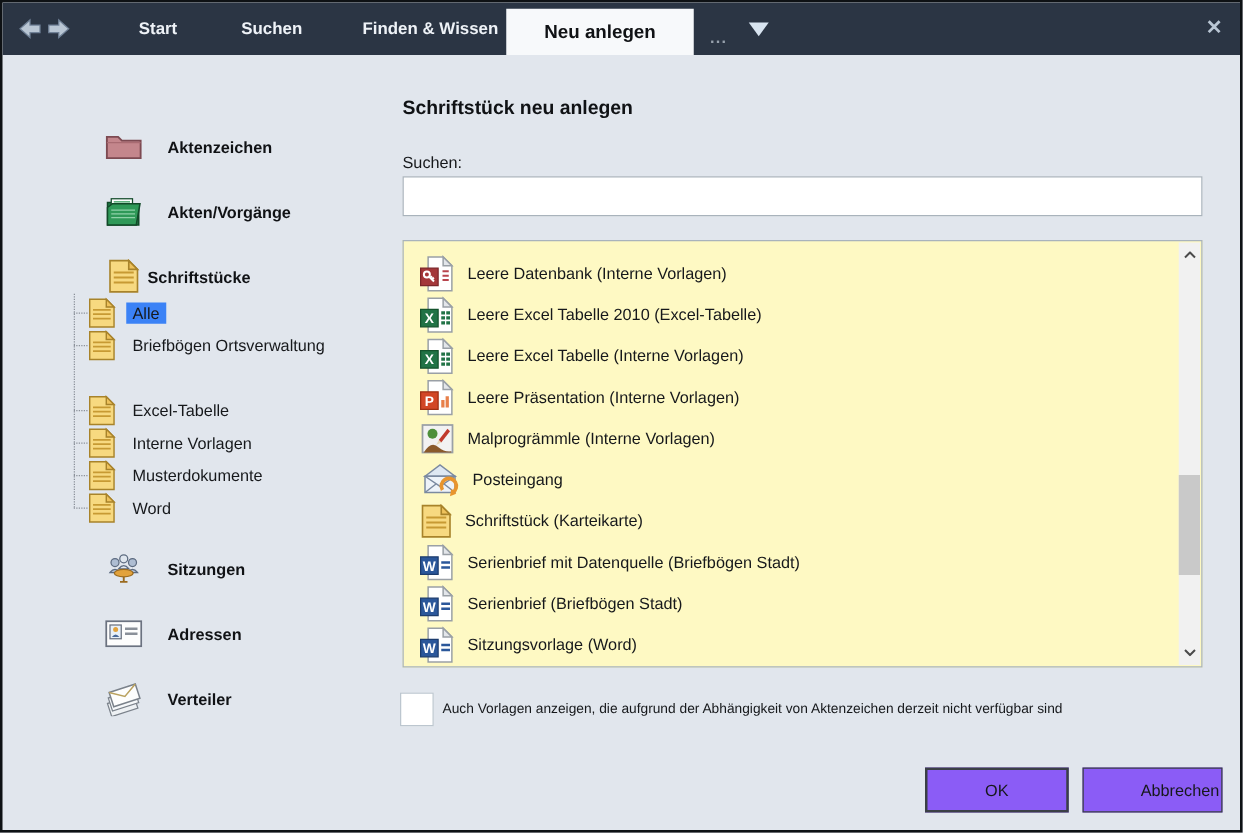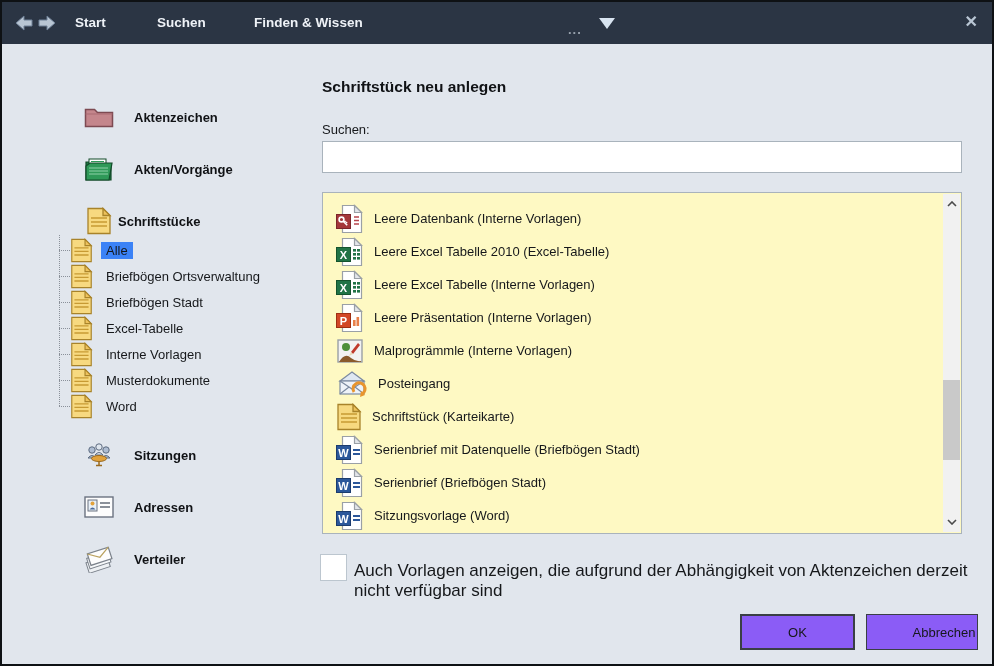--- a/index.html
+++ b/index.html
@@ -4,21 +4,21 @@
 <style>
   * { margin:0; padding:0; box-sizing:border-box; }
   body { font-family:"Liberation Sans", sans-serif; background:#555; }
   .window {
     position:relative; width:994px; height:666px;
     background:#e1e6ed; border:2px solid #0e1114; overflow:hidden;
   }
   
   .tabbar { position:absolute; top:0; left:0; right:0; height:42px; background:#2b3544; }
   .navarrows { position:absolute; left:12px; top:12px; display:flex; gap:3px; }
-  .tab { position:absolute; top:13px; color:#eef2f7; font-weight:bold; font-size:13.5px; cursor:default; }
+  .tab { position:absolute; top:13px; color:#eef2f7; font-weight:bold; font-size:13.5px; cursor:default;margin-left:36px; }
   .tab-active {
     position:absolute; left:403px; top:5px; width:150px; height:37px;
     background:#f7f9fb; color:#101215; font-weight:bold; font-size:15px;
     display:flex; align-items:center; justify-content:center;
   }
   .tab-overflow { position:absolute; left:566px; top:20px; color:#97a1ad; font-size:13px; font-weight:bold; letter-spacing:1px; }
   .tab-dropdown { position:absolute; left:597px; top:16px; width:0; height:0;
     border-left:8px solid transparent; border-right:8px solid transparent; border-top:11px solid #d8e4f0; }
   .win-close { position:absolute; right:14px; top:10px; color:#b9c6d4; font-size:16px; font-weight:bold; }
   
@@ -37,21 +37,21 @@
   .listbox { position:absolute; left:320px; top:190px; width:640px; height:342px; background:#fef9c3; border:1px solid #a9b3bc; }
   .listrows { position:absolute; left:0; top:9px; right:20px; }
   .tpl-row { height:33px; display:flex; align-items:center; padding-left:13px; font-size:13px; color:#16181b; }
   .tpl-row .lbl { margin-left:10px; }
   
   .sbar { position:absolute; top:1px; right:1px; width:17px; height:338px; background:#f1f1f1; }
   .sbar-btn { position:absolute; left:0; width:17px; height:20px; display:flex; align-items:center; justify-content:center; }
   .sbar-thumb { position:absolute; left:0; top:186px; width:17px; height:80px; background:#c9c9c9; }
   
   .chk { position:absolute; left:318px; top:552px; width:27px; height:27px; background:#fff; border:1px solid #bcc6cf; }
-  .chk-label { position:absolute; left:352px; top:559px; font-size:17px; color:#16181b; }
+  .chk-label { position:absolute; left:352px; top:559px; font-size:11px; color:#16181b; }
   .btn { position:absolute; top:612px; height:36px; background:#8b5cf6; color:#16181b;
     font:13px "Liberation Sans",sans-serif; display:flex; align-items:center; justify-content:center; cursor:default; }
   .btn-ok { left:738px; width:115px; border:2px solid #3a3f45; }
   .btn-cancel { left:864px; width:112px; border:1px solid #3a3f45;padding-left:44px; }
   svg { display:block; }
 </style>
 </head>
 <body>
 
 <div class="window">
@@ -65,20 +65,21 @@
       </span>
       <span>
         <svg width="20" height="18" viewBox="0 0 20 18">
             <path d="M2 6 v6 h8 v4 l8 -7 -8 -7 v4 z" fill="#b9c6d4" stroke="#6f8096" stroke-width="1"></path>
           </svg>
       </span>
     </div>
     <div class="tab" style="left:73px">Start</div>
     <div class="tab" style="left:155px">Suchen</div>
     <div class="tab" style="left:252px">Finden &amp; Wissen</div>
+    <div class="tab-active">Neu anlegen</div>
     <div class="tab-overflow">...</div>
     <div class="tab-dropdown"></div>
     <div class="win-close">✕</div>
   </div>
 
   <div class="side-item" style="left:50px; top:101px">
     <span>
       <svg width="30" height="24" viewBox="0 0 30 24">
         <path d="M1.5 4.5 h9 l3 3 h15 v14 h-27 z" fill="#c4868c" stroke="#7d4a52" stroke-width="1.5"></path>
         <path d="M1.5 9 h27" stroke="#a96b72" stroke-width="1"></path>
@@ -125,30 +126,20 @@
   </div>
   <div class="tree-item" style="top:261px">
     <span>
       <svg width="23" height="25" viewBox="0 0 26 28">
           <path d="M2 1.5 h15 l7 7 v18 h-22 z" fill="#f7d980" stroke="#a8832a" stroke-width="1.3"></path>
           <path d="M17 1.5 l7 7 h-7 z" fill="#eec25c" stroke="#a8832a" stroke-width="1.3"></path>
           <path d="M5 11 h16 M5 15 h16 M5 19 h16" stroke="#c79a33" stroke-width="1.6"></path>
         </svg>
     </span>
     <span class="lbl">Briefbögen Ortsverwaltung</span>
-  </div>
-  <div class="tree-item" style="top:287px">
-    <span>
-      <svg width="23" height="25" viewBox="0 0 26 28">
-          <path d="M2 1.5 h15 l7 7 v18 h-22 z" fill="#f7d980" stroke="#a8832a" stroke-width="1.3"></path>
-          <path d="M17 1.5 l7 7 h-7 z" fill="#eec25c" stroke="#a8832a" stroke-width="1.3"></path>
-          <path d="M5 11 h16 M5 15 h16 M5 19 h16" stroke="#c79a33" stroke-width="1.6"></path>
-        </svg>
-    </span>
-    <span class="lbl">Briefbögen Stadt</span>
   </div>
   <div class="tree-item" style="top:313px">
     <span>
       <svg width="23" height="25" viewBox="0 0 26 28">
           <path d="M2 1.5 h15 l7 7 v18 h-22 z" fill="#f7d980" stroke="#a8832a" stroke-width="1.3"></path>
           <path d="M17 1.5 l7 7 h-7 z" fill="#eec25c" stroke="#a8832a" stroke-width="1.3"></path>
           <path d="M5 11 h16 M5 15 h16 M5 19 h16" stroke="#c79a33" stroke-width="1.6"></path>
         </svg>
     </span>
     <span class="lbl">Excel-Tabelle</span>

